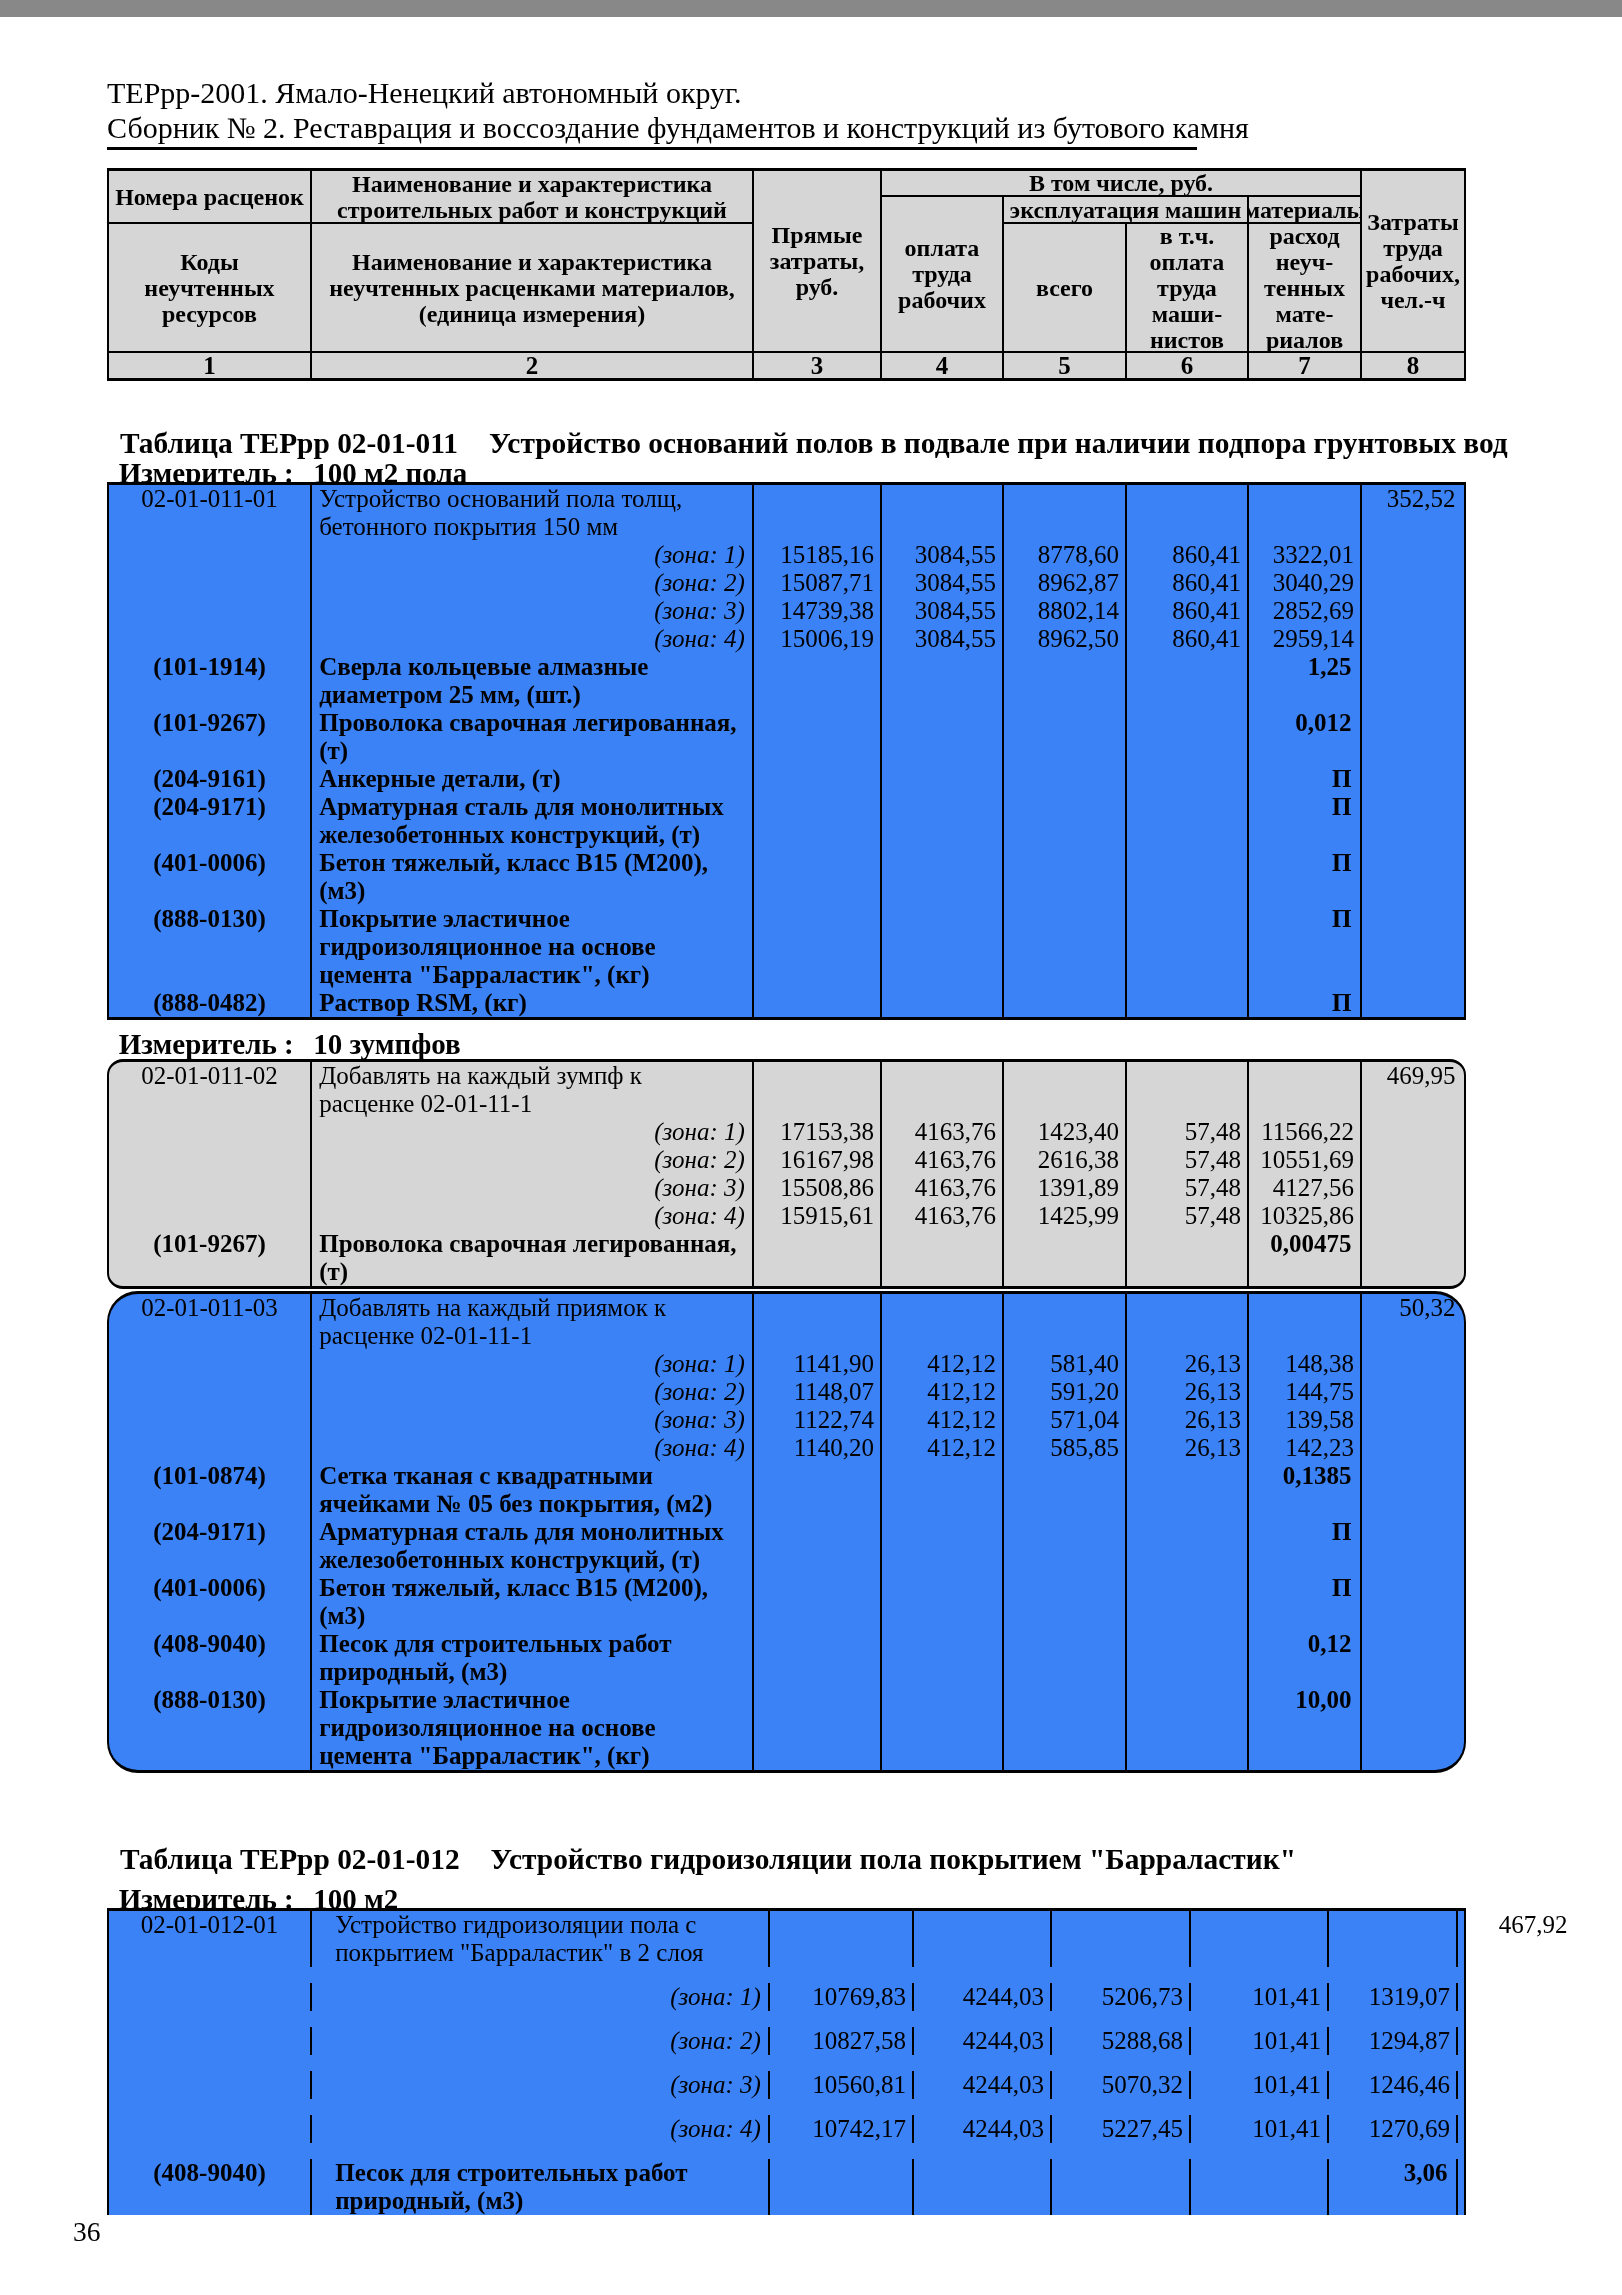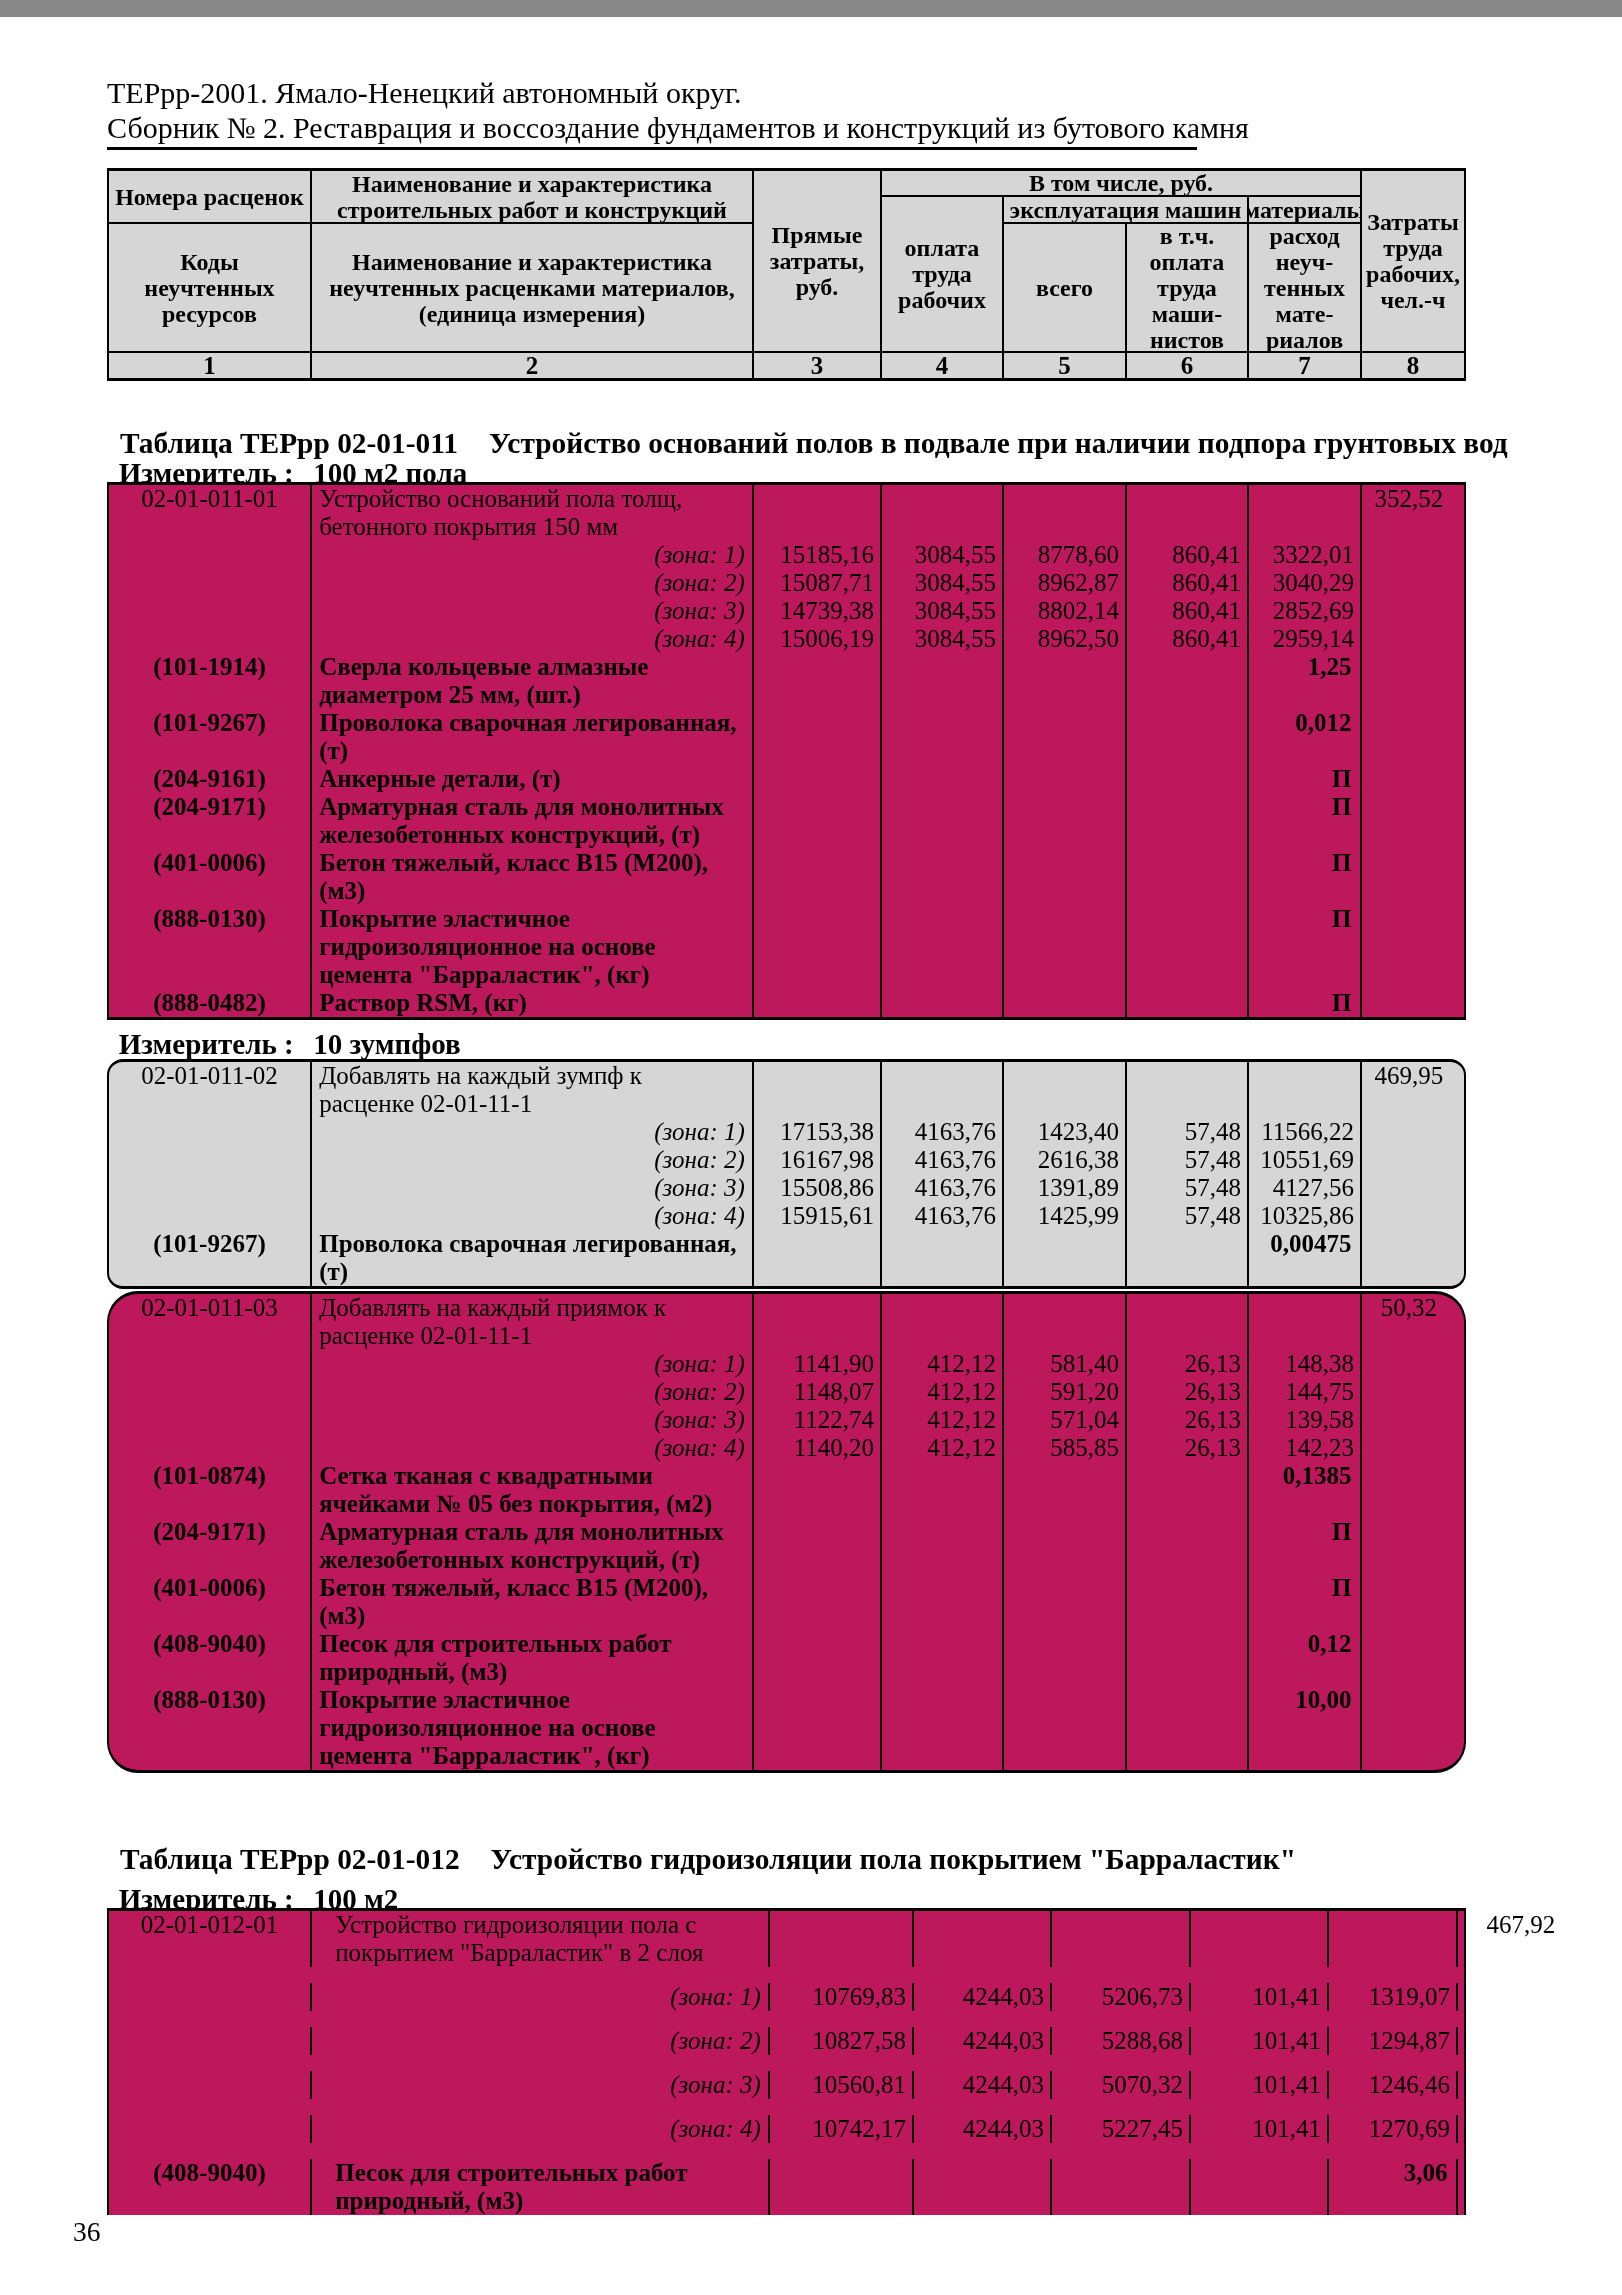--- a/index.html
+++ b/index.html
@@ -29,33 +29,33 @@
 
   
   .content{position:absolute;left:107px;top:0;width:1359px;height:2295px;}
   .section-title{position:absolute;left:13px;font-weight:bold;font-size:29.4px;white-space:nowrap;}
   .st-text{margin-left:31px;}
   .meter{position:absolute;left:11.8px;font-weight:bold;font-size:29px;white-space:nowrap;}
   .mv{margin-left:19.6px;}
   .block{position:absolute;left:0;width:1359px;box-sizing:border-box;
          border:2px solid #000;border-top-width:3.3px;border-bottom-width:3.3px;
          display:grid;grid-template-columns:203px 442px 128px 122px 123px 122px 113px 102px;
-         grid-auto-rows:auto;background:#be185d;}
+         grid-auto-rows:auto;background:#3b82f6;}
   .block.shaded{background:#d6d6d6;border-radius:16px;}
   .block.cut{border-bottom:none;}
   .cell{border-right:2px solid #000;box-sizing:border-box;font-size:25px;line-height:28px;
         min-height:28px;overflow:hidden;}
   .cell:nth-child(8n){border-right:none;}
   .tc{text-align:center}
   .tr{text-align:right;padding-right:5.9px}
   .name{padding-left:7.2px;padding-right:5.2px;white-space:pre-line}
   .zl{text-align:right;padding-right:7.2px;font-style:italic}
   .b{font-weight:bold}
   .cons{padding-right:8.5px}
-  .labor{text-align:center;padding-right:8.5px}
+  .labor{text-align:right;padding-right:8.5px}
 </style>
 </head>
 <body>
 
 <div class="page">
 
   <div class="pg-header">
     <div>ТЕРрр-2001. Ямало-Ненецкий автономный округ.</div>
     <div>Сборник № 2. Реставрация и воссоздание фундаментов и конструкций из бутового камня</div>
   </div>

